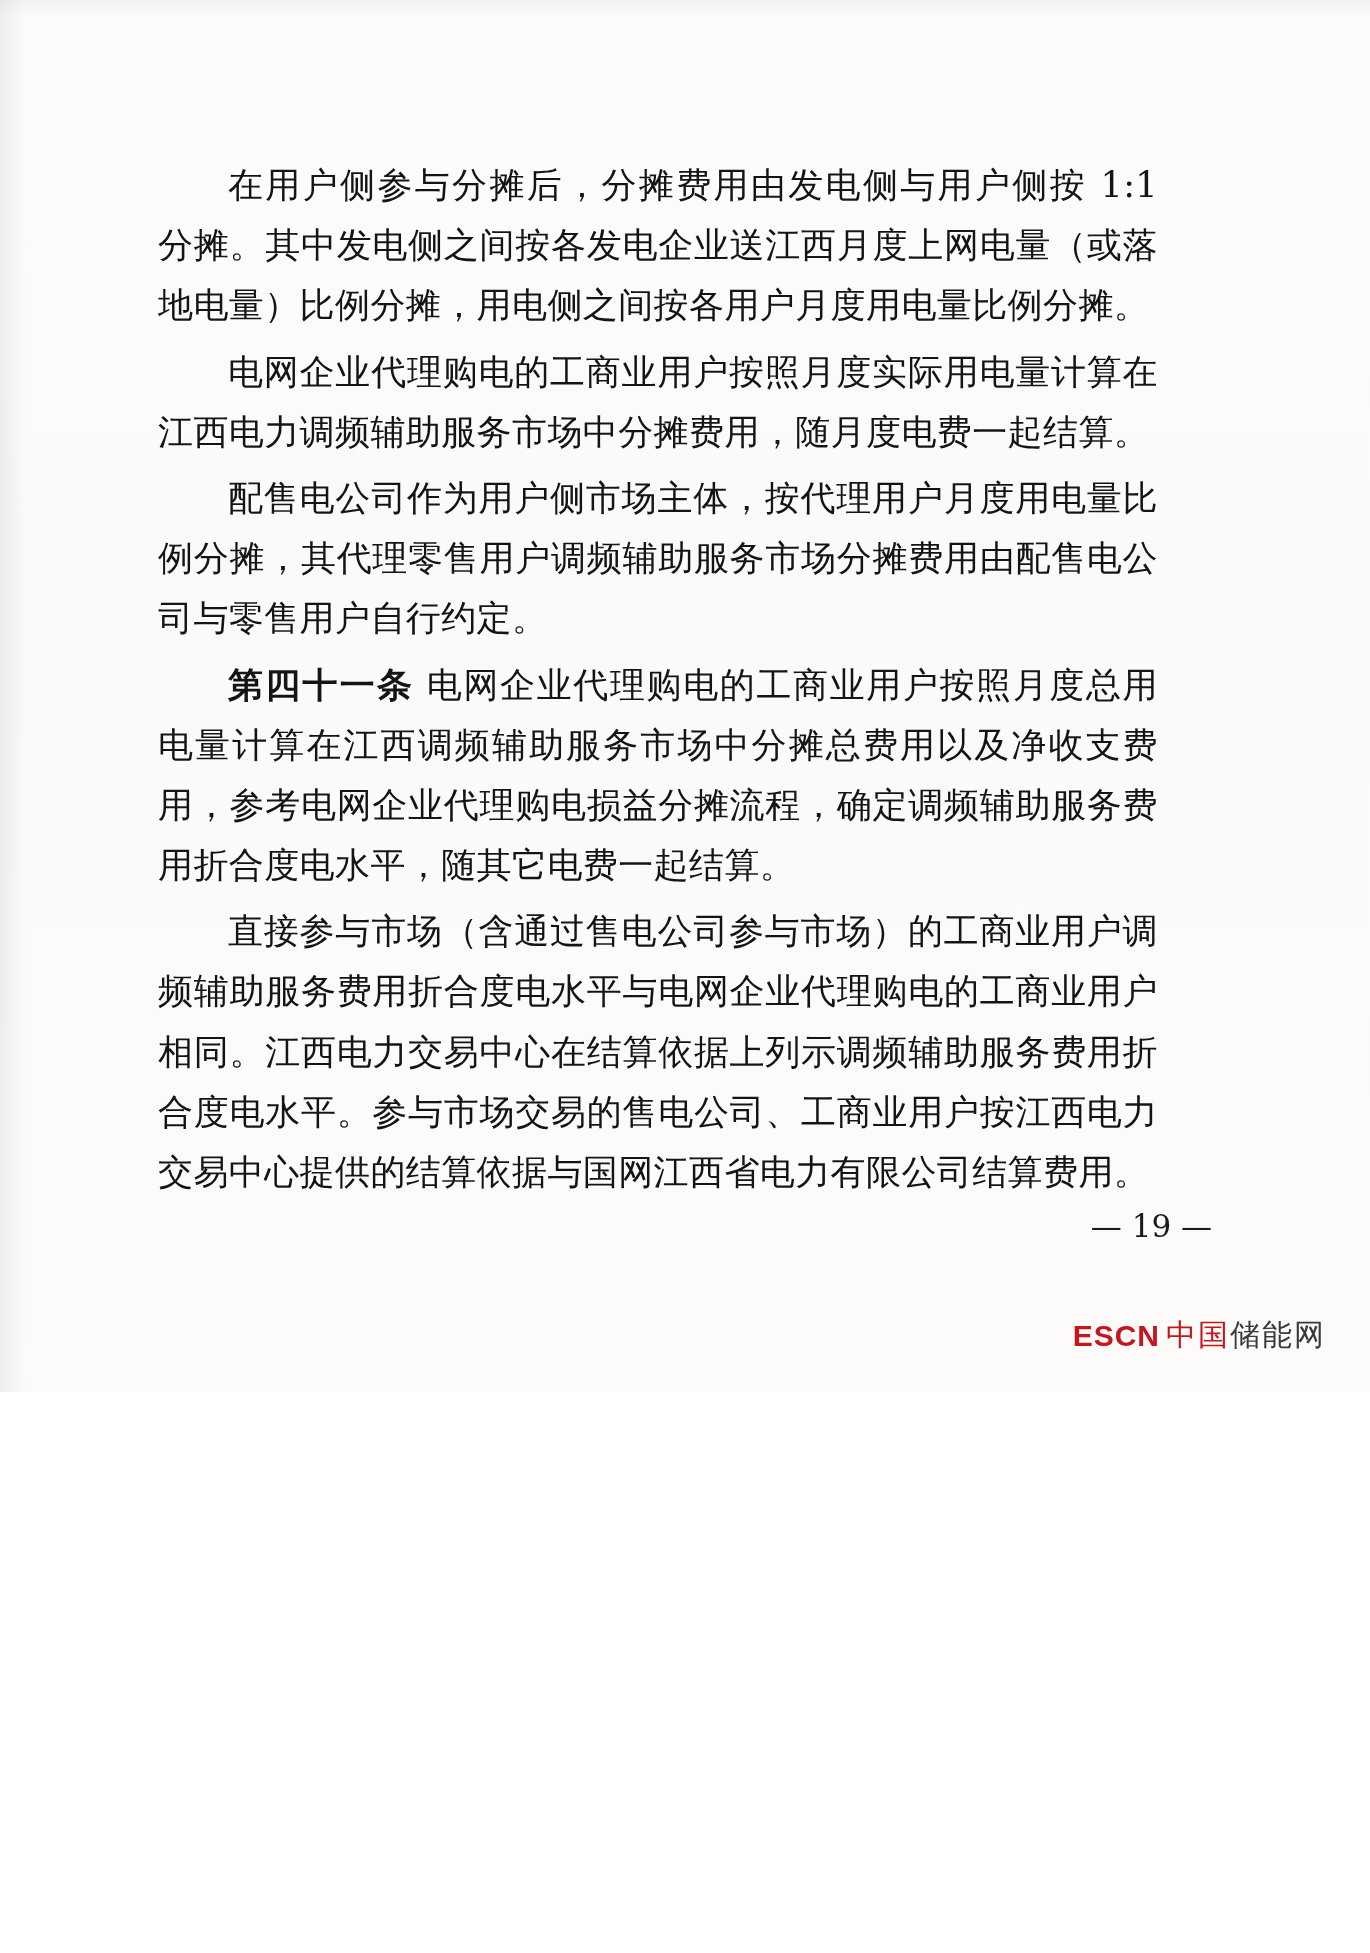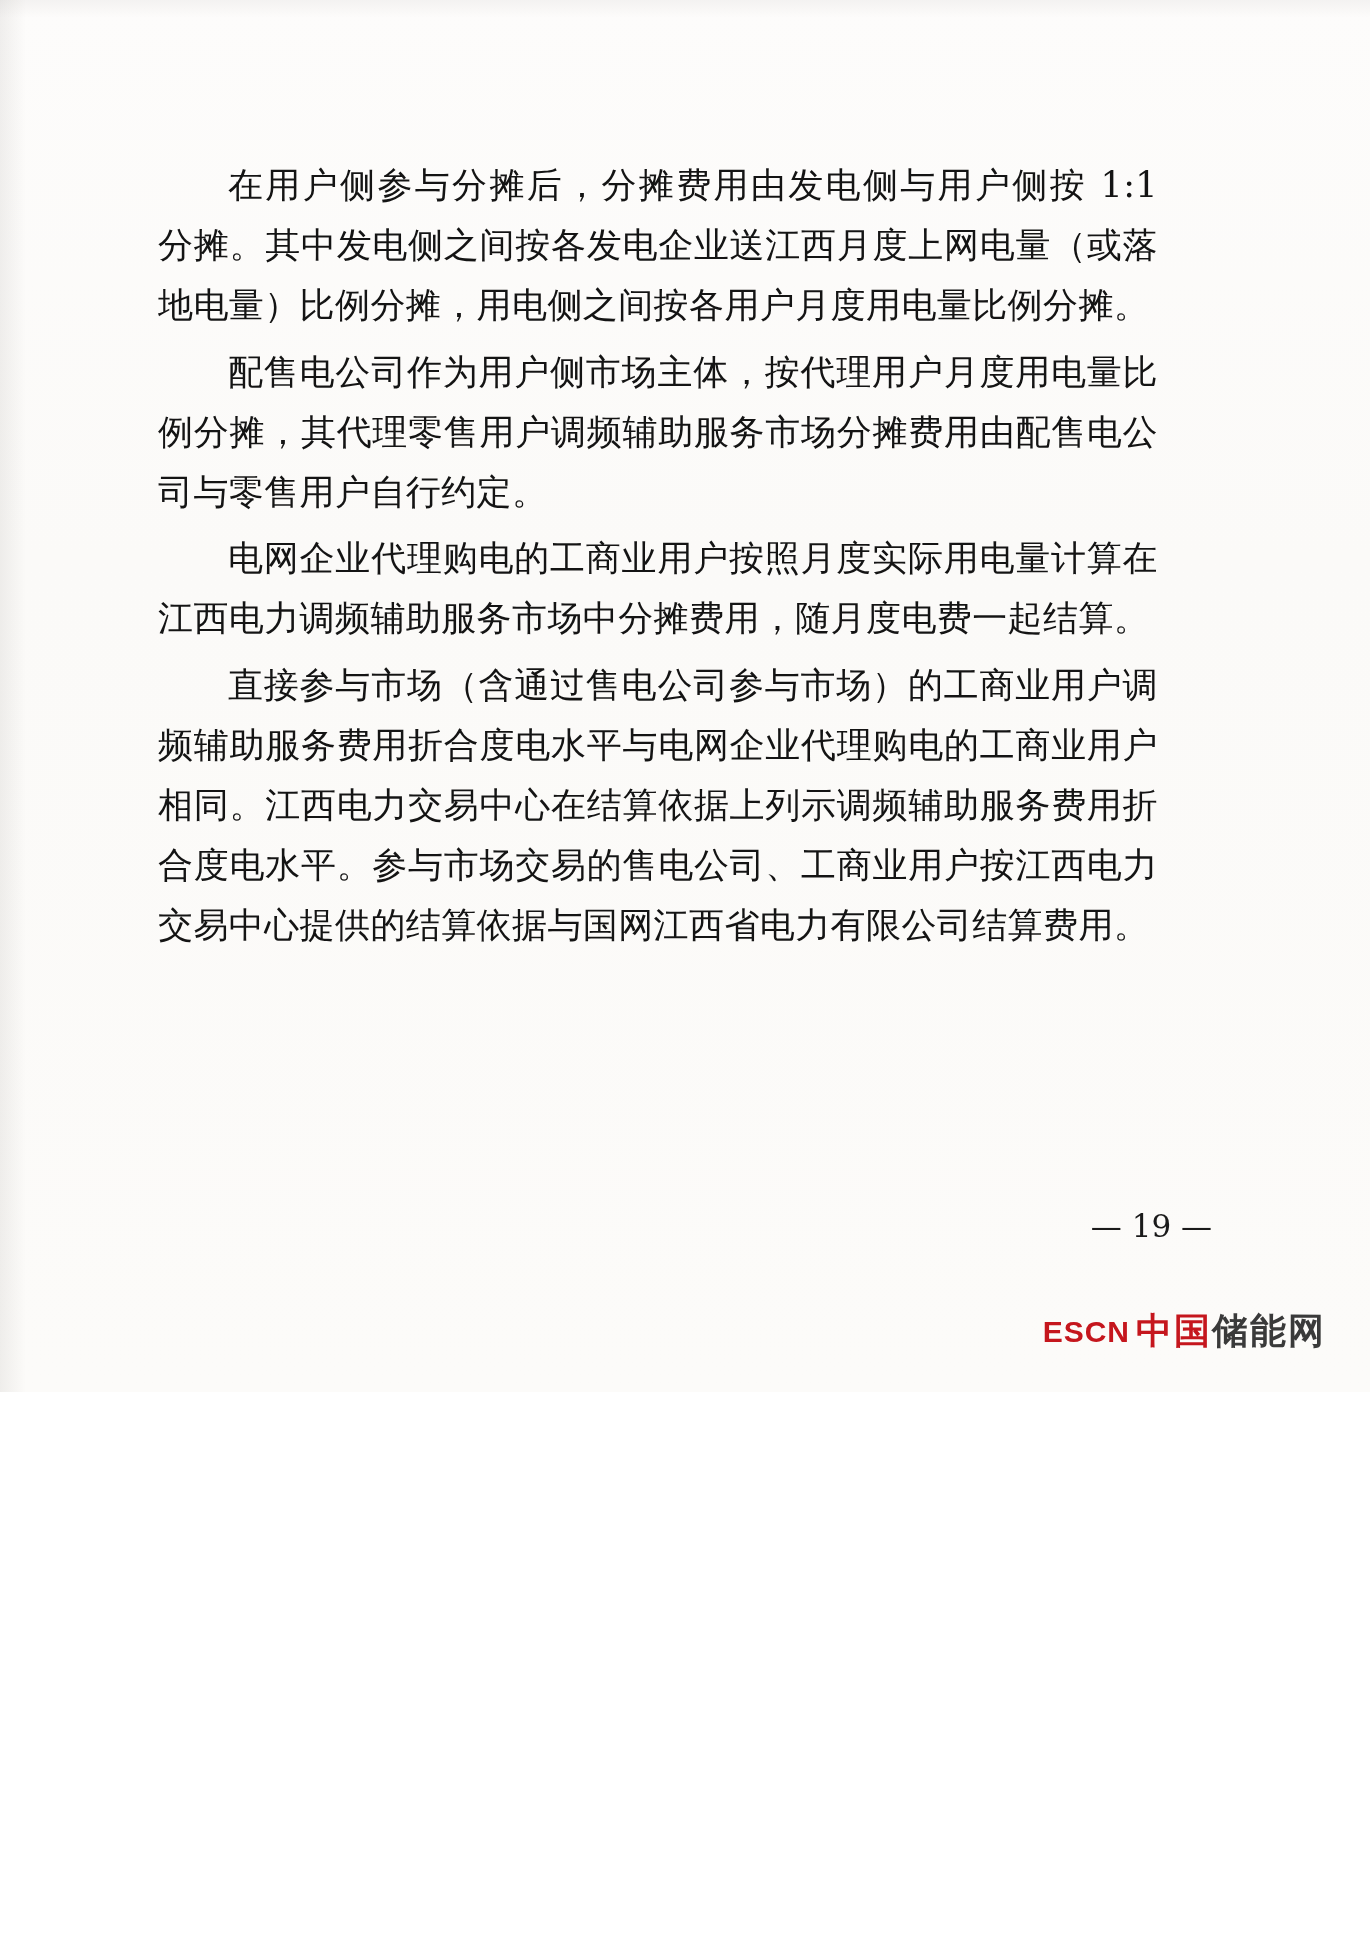--- a/index.html
+++ b/index.html
@@ -68,22 +68,22 @@
     font-family: "Liberation Sans", sans-serif;
   }
   .watermark .wm-en {
     color: #c5161d;
     font-size: 30px;
     font-weight: bold;
     letter-spacing: 1px;
   }
   .watermark .wm-cn {
     color: #c5161d;
-    font-size: 36px;
-    font-weight: bold;
+    font-size: 30px;
+    font-weight: normal;
     letter-spacing: 2px;
   }
   .watermark .wm-cn .wm-dark {
     color: #3a3a3a;
   }
   .edge-shadow-left {
     position: absolute;
     left: 0;
     top: 0;
     bottom: 0;
@@ -108,28 +108,32 @@
   <div class="edge-shadow-left"></div>
   <div class="edge-shadow-top"></div>
 
   <div class="content">
 
     <p class="para indent">
       <span>在用户侧参与分摊后，分摊费用由发电侧与用户侧按 1:1 分摊。其中发电侧之间按各发电企业送江西月度上网电量（或落地电量）比例分摊，用电侧之间按各用户月度用电量比例分摊。</span>
     </p>
 
     <p class="para indent">
+      <span>电网企业代理购电的工商业用户按照月度实际用电量计算在江西电力调频辅助服务市场中分摊费用，随月度电费一起结算。</span>
+    </p>
+
+    <p class="para indent">
       <span>配售电公司作为用户侧市场主体，按代理用户月度用电量比例分摊，其代理零售用户调频辅助服务市场分摊费用由配售电公司与零售用户自行约定。</span>
     </p>
 
+
     <p class="para indent">
-      <span>电网企业代理购电的工商业用户按照月度实际用电量计算在江西电力调频辅助服务市场中分摊费用，随月度电费一起结算。</span>
+      <span class="article-head">第四十一条</span>
+      <span>电网企业代理购电的工商业用户按照月度总用电量计算在江西调频辅助服务市场中分摊总费用以及净收支费用，参考电网企业代理购电损益分摊流程，确定调频辅助服务费用折合度电水平，随其它电费一起结算。</span>
     </p>
-
-
 
     <p class="para indent">
       <span>直接参与市场（含通过售电公司参与市场）的工商业用户调频辅助服务费用折合度电水平与电网企业代理购电的工商业用户相同。江西电力交易中心在结算依据上列示调频辅助服务费用折合度电水平。参与市场交易的售电公司、工商业用户按江西电力交易中心提供的结算依据与国网江西省电力有限公司结算费用。</span>
     </p>
 
   </div>
 
   <div class="page-number">— 19 —</div>
 
   <div class="watermark">

